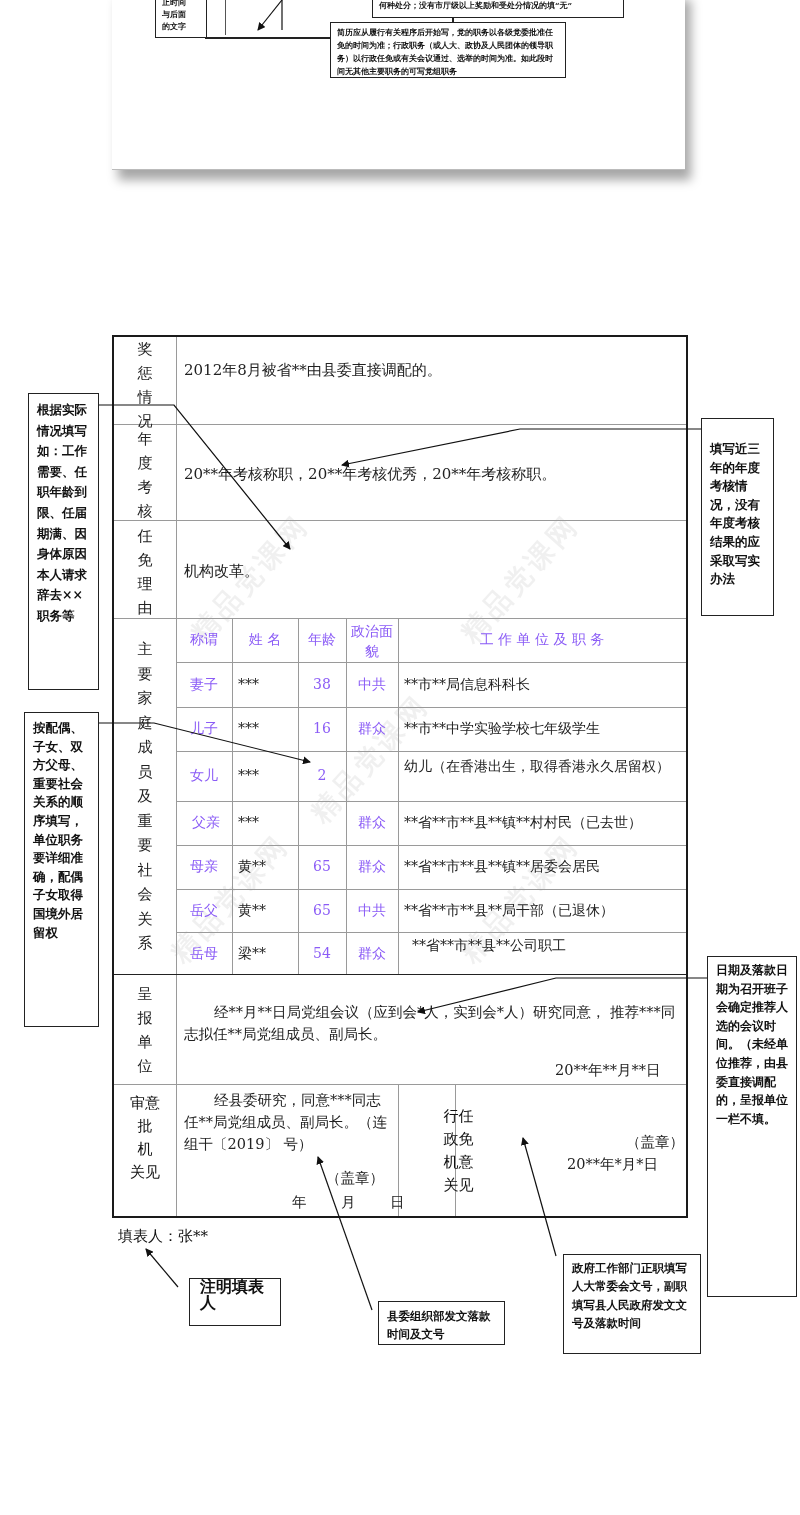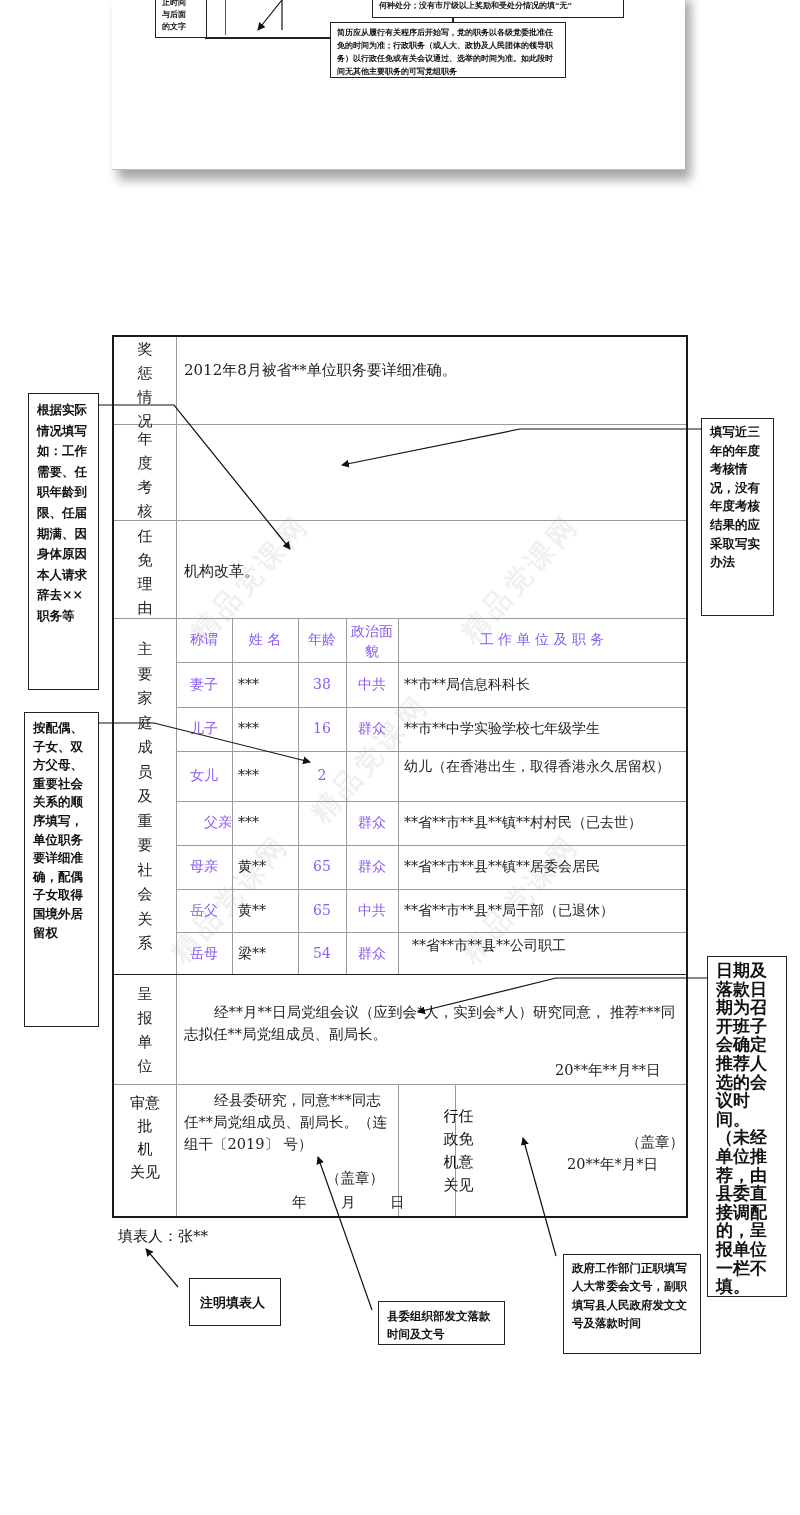--- a/index.html
+++ b/index.html
@@ -79,28 +79,29 @@
 
   <div class="vline" style="left:284px; top:747px; height:132px;"></div>
   <div class="vline" style="left:341px; top:747px; height:132px;"></div>
 
   <div class="vlabel" style="top:0px;">
     <span>奖</span>
     <span>惩</span>
     <span>情</span>
     <span>况</span>
   </div>
-  <div class="content" style="left:70px; top:24px;">2012年8月被省**单位职务要详细准确。</div>
+  <div class="content" style="left:70px; top:24px;">2012年8月被省**由县委直接调配的。</div>
 
   <div class="vlabel" style="top:90px;">
     <span>年</span>
     <span>度</span>
     <span>考</span>
     <span>核</span>
   </div>
+  <div class="content" style="left:70px; top:128px;">20**年考核称职，20**年考核优秀，20**年考核称职。</div>
 
   <div class="vlabel" style="top:187px;">
     <span>任</span>
     <span>免</span>
     <span>理</span>
     <span>由</span>
   </div>
   <div class="content" style="left:70px; top:225px;">机构改革。</div>
 
   <div class="vlabel" style="top:300px; line-height:24.5px;">
@@ -136,21 +137,21 @@
   <div class="fam" style="left:184px; top:383px; width:48px;">16</div>
   <div class="fam" style="left:232px; top:383px; width:52px;">群众</div>
   <div class="fam-l" style="left:290px; top:383px;">**市**中学实验学校七年级学生</div>
 
   <div class="fam" style="left:62px; top:430px; width:56px;">女儿</div>
   <div class="fam-l" style="left:124px; top:430px;">***</div>
   <div class="fam" style="left:184px; top:430px; width:48px;">2</div>
   <div class="fam" style="left:232px; top:430px; width:52px;"></div>
   <div class="fam-l" style="left:290px; top:418px; width:280px; line-height:22px;">幼儿（在香港出生，取得香港永久居留权）</div>
 
-  <div class="fam" style="left:76px; top:477px; width:56px;">父亲</div>
+  <div class="fam" style="left:64px; top:477px; width:56px;">父亲</div>
   <div class="fam-l" style="left:124px; top:477px;">***</div>
   <div class="fam" style="left:184px; top:477px; width:48px;"></div>
   <div class="fam" style="left:232px; top:477px; width:52px;">群众</div>
   <div class="fam-l" style="left:290px; top:477px;">**省**市**县**镇**村村民（已去世）</div>
 
   <div class="fam" style="left:62px; top:521px; width:56px;">母亲</div>
   <div class="fam-l" style="left:124px; top:521px;">黄**</div>
   <div class="fam" style="left:184px; top:521px; width:48px;">65</div>
   <div class="fam" style="left:232px; top:521px; width:52px;">群众</div>
   <div class="fam-l" style="left:290px; top:521px;">**省**市**县**镇**居委会居民</div>
@@ -196,30 +197,30 @@
   <div class="content" style="left:453px; top:818px; font-size:14.5px;">20**年*月*日</div>
 </div>
 
 <div class="abs" style="left:118px; top:1227px; font-size:15px;">
   <span>填表人：</span><span>张**</span>
 </div>
 
 <div class="note" style="left:28px; top:393px; width:71px; height:297px; padding:6px 8px; font-size:12.5px; line-height:20.6px;">
   <span>根据实际情况填写如：工作需要、任职年龄到限、任届期满、因身体原因本人请求辞去××职务等</span>
 </div>
-<div class="note" style="left:701px; top:418px; width:73px; height:198px; padding:4px 8px; font-size:12.5px; line-height:18.6px;">
+<div class="note" style="left:701px; top:418px; width:73px; height:198px; padding:21px 8px; font-size:12.5px; line-height:18.6px;">
   <span>填写近三年的年度考核情况，没有年度考核结果的应采取写实办法</span>
 </div>
 <div class="note" style="left:24px; top:712px; width:75px; height:315px; padding:6px 8px; font-size:12.5px; line-height:18.6px;">
   <span>按配偶、子女、双方父母、重要社会关系的顺序填写，单位职务要详细准确，配偶子女取得国境外居留权</span>
 </div>
-<div class="note" style="left:707px; top:956px; width:80px; height:341px; padding:4px 8px; font-size:17px; line-height:18.6px;">
+<div class="note" style="left:707px; top:956px; width:90px; height:341px; padding:4px 8px; font-size:12px; line-height:18.6px;">
   <span>日期及落款日期为召开班子会确定推荐人选的会议时间。（未经单位推荐，由县委直接调配的，呈报单位一栏不填。</span>
 </div>
-<div class="note" style="left:189px; top:1278px; width:92px; height:48px; padding:16px 10px; font-size:13px;">
+<div class="note" style="left:189px; top:1278px; width:92px; height:48px; padding:0 10px; font-size:16px;">
   <span>注明填表人</span>
 </div>
 <div class="note" style="left:378px; top:1301px; width:127px; height:44px; padding:5px 8px; font-size:11.5px; line-height:18px;">
   <span>县委组织部发文落款时间及文号</span>
 </div>
 <div class="note" style="left:563px; top:1254px; width:138px; height:100px; padding:4px 8px; font-size:11.5px; line-height:18.4px;">
   <span>政府工作部门正职填写人大常委会文号，副职填写县人民政府发文文号及落款时间</span>
 </div>
 
 <svg class="arrows" width="800" height="1515">

